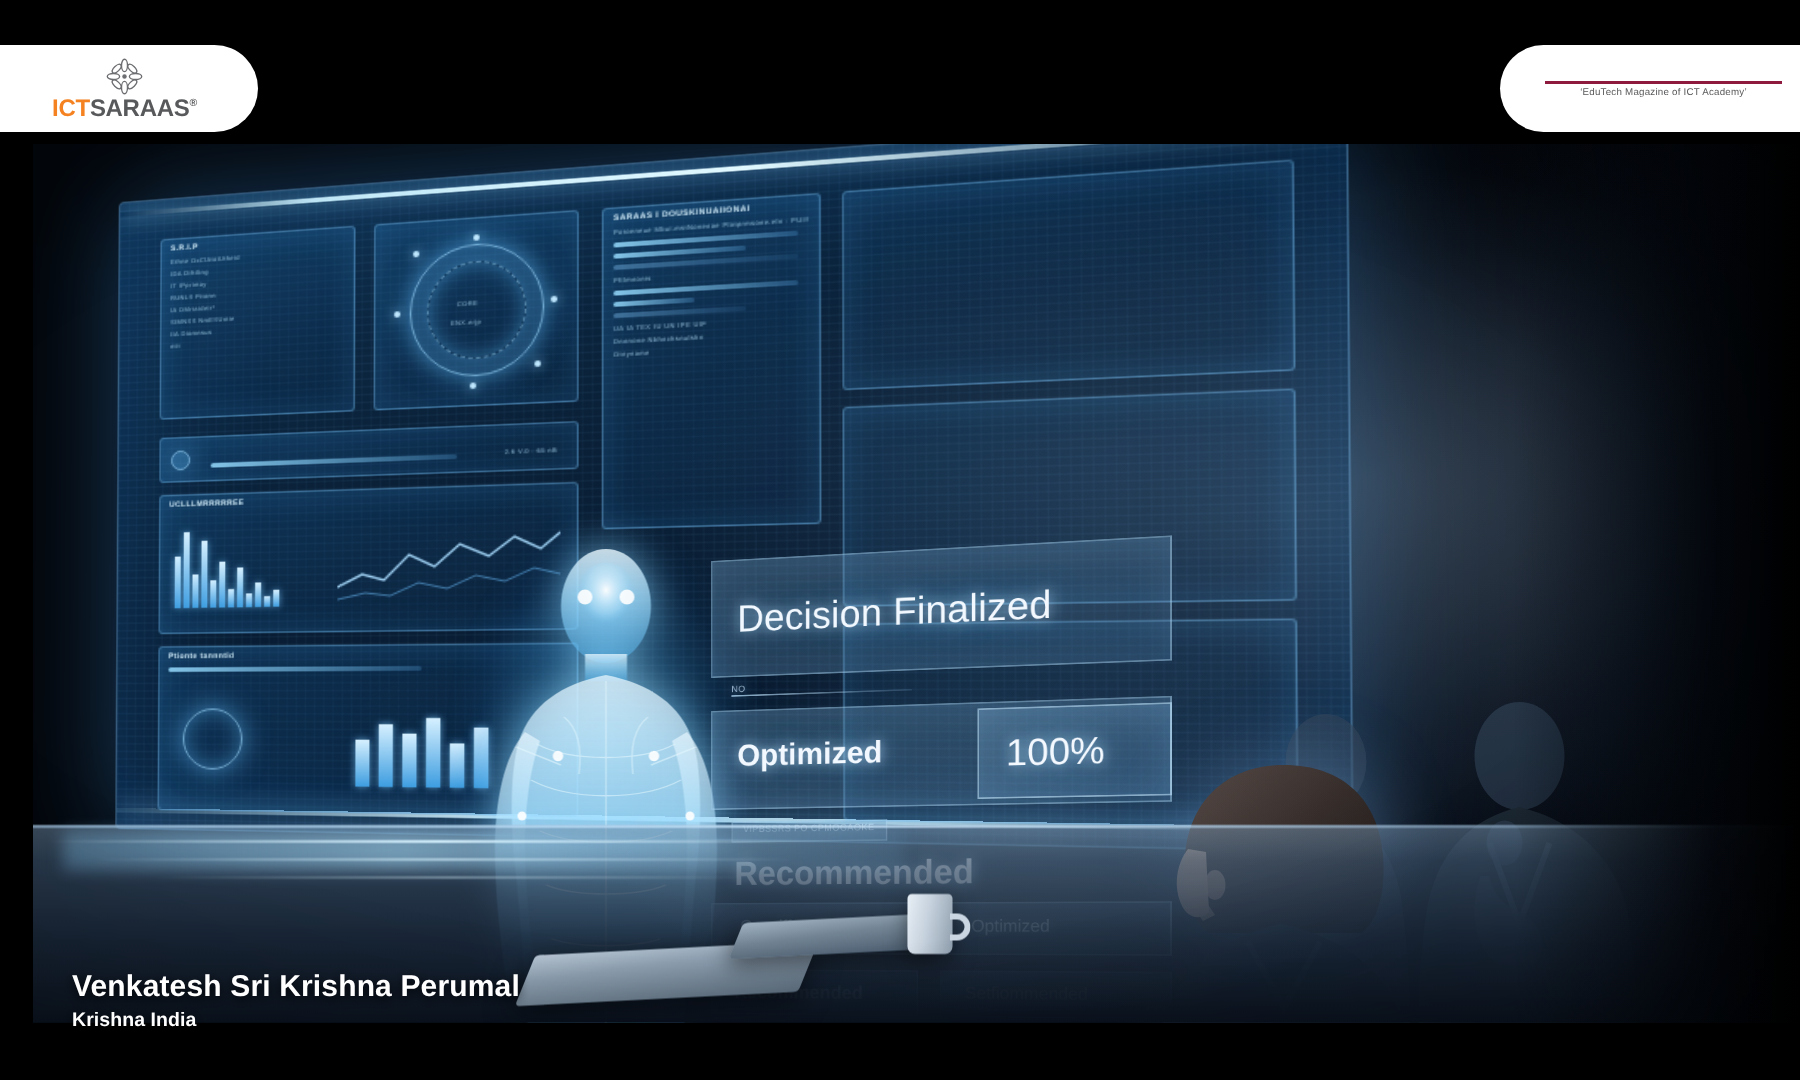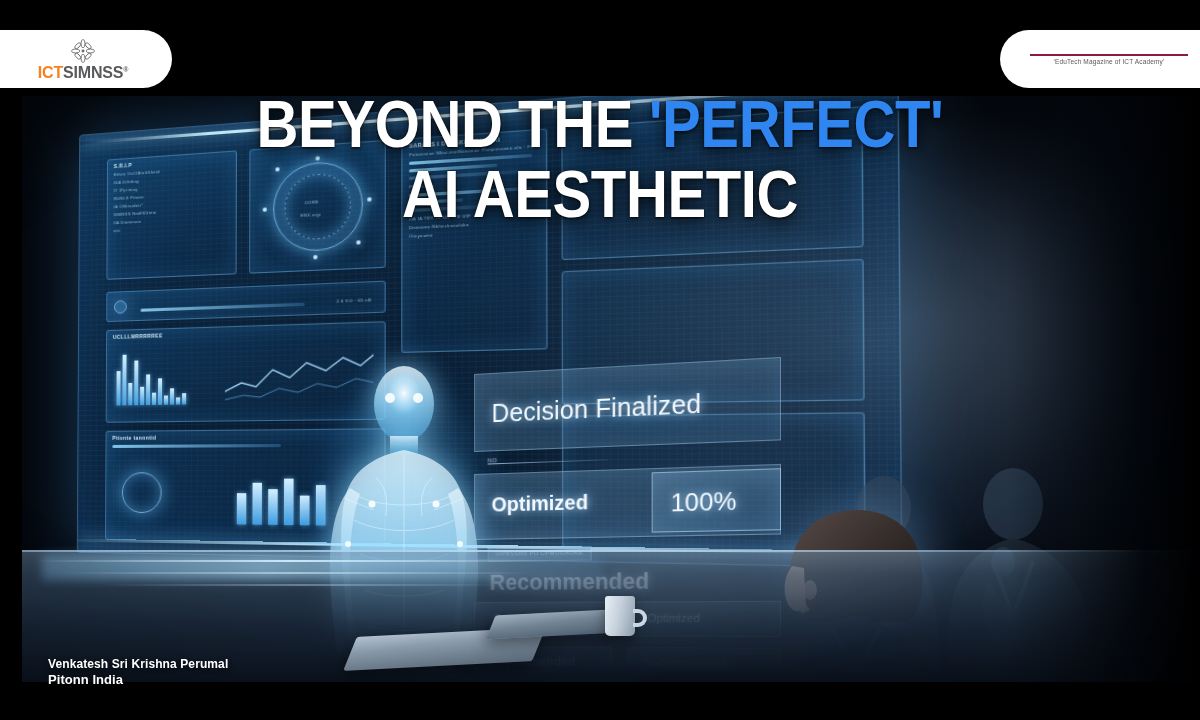--- a/index.html
+++ b/index.html
@@ -256,21 +256,21 @@
   #tline1 { font-size:66px; }
   #tline2 { font-size:66px; margin-top:6px; }
   .accent { color:#2F86F0; }
 
   
   #byline {
     position:absolute; left:48px; bottom:32px; z-index:30;
     color:#fff; line-height:1.26;
     text-shadow:0 2px 7px rgba(0,0,0,.9);
   }
-  #by-name { font-size:12px; font-weight:bold; letter-spacing:.1px; }
+  #by-name { font-size:20px; font-weight:bold; letter-spacing:.1px; }
   #by-role { font-size:13px; font-weight:bold; letter-spacing:.05px; }
   #by-org  { font-size:13px; font-weight:bold; letter-spacing:.05px; }
 
   #bottombar {
     position:absolute; left:0; right:0; bottom:0; height:18px;
     background:#000; z-index:35;
   }
   #leftbar {
     position:absolute; left:0; top:0; bottom:0; width:22px;
     background:#000; z-index:34;
@@ -542,38 +542,31 @@
           <ellipse cx="13" cy="30" rx="9.5" ry="4.6"></ellipse>
           <ellipse cx="47" cy="30" rx="9.5" ry="4.6"></ellipse>
           <ellipse cx="18" cy="18" rx="4.2" ry="8.6" transform="rotate(45 18 18)"></ellipse>
           <ellipse cx="42" cy="42" rx="4.2" ry="8.6" transform="rotate(45 42 42)"></ellipse>
           <ellipse cx="42" cy="18" rx="4.2" ry="8.6" transform="rotate(-45 42 18)"></ellipse>
           <ellipse cx="18" cy="42" rx="4.2" ry="8.6" transform="rotate(-45 18 42)"></ellipse>
         </g>
         <circle cx="30" cy="30" r="3.4" fill="#6D6E71"></circle>
       </svg>
       <div id="ict-word">
-        <span class="o">ICT</span><span class="g">SIMNSS</span><span class="r">®</span>
+        <span class="o">ICT</span><span class="g">SARAAS</span><span class="r">®</span>
       </div>
     </div>
   </div>
 
   <div class="pill" id="pill-right">
     <div id="logo-connect">
       <div id="cn-rule"></div>
       <div id="cn-tag">‘EduTech Magazine of ICT Academy’</div>
     </div>
   </div>
 
-  <div id="title">
-    <div class="tline" id="tline1">
-      <span>BEYOND THE</span>
-      <span class="accent">'PERFECT'</span>
-    </div>
-    <div class="tline" id="tline2">AI AESTHETIC</div>
-  </div>
 
   <div id="byline">
     <div id="by-name">Venkatesh Sri Krishna Perumal</div>
-    <div id="by-org">Pitonn India</div>
+    <div id="by-org">Krishna India</div>
   </div>
 
 </div>
 
 </body></html>

